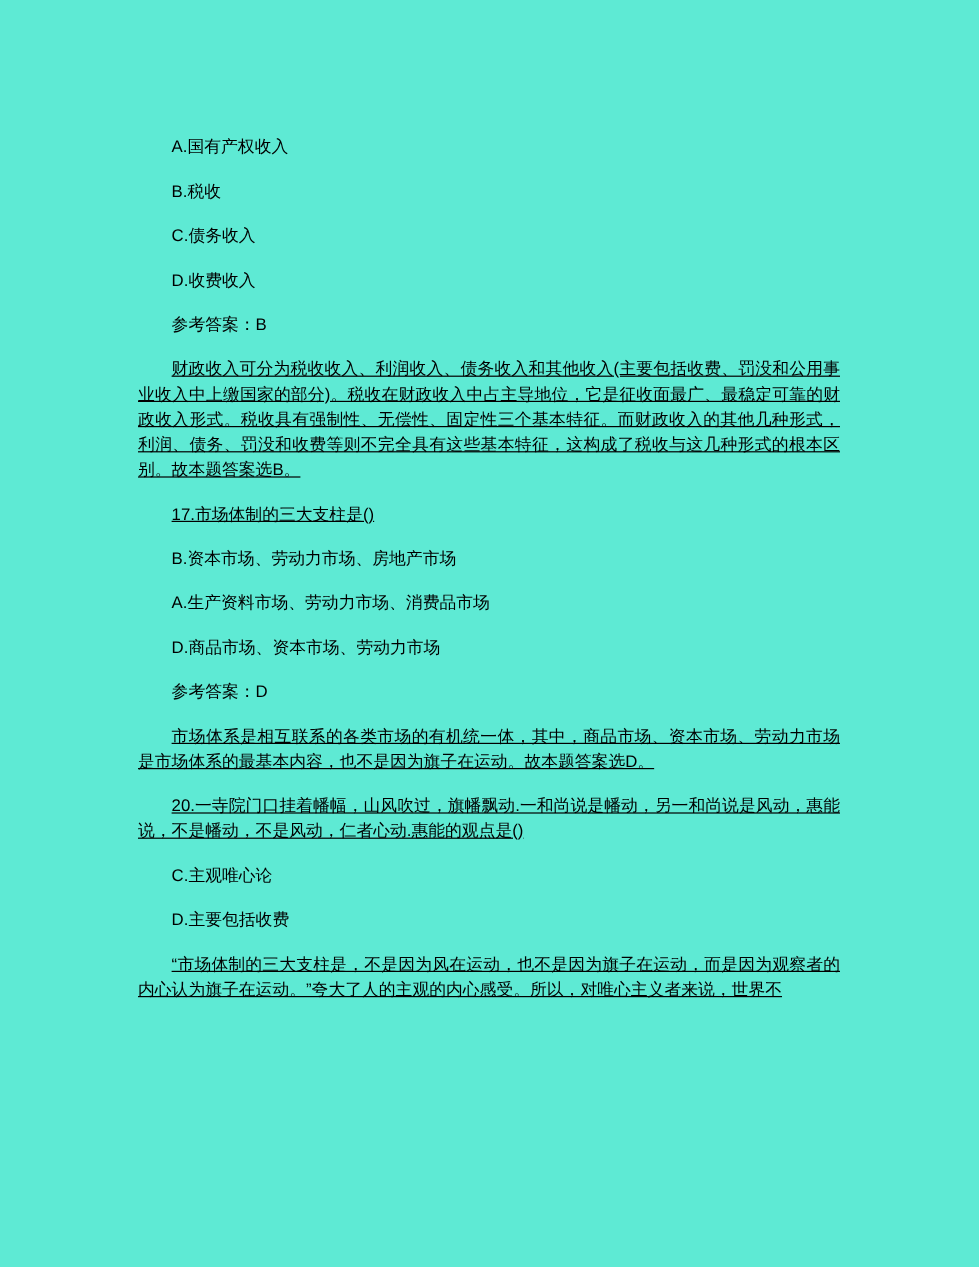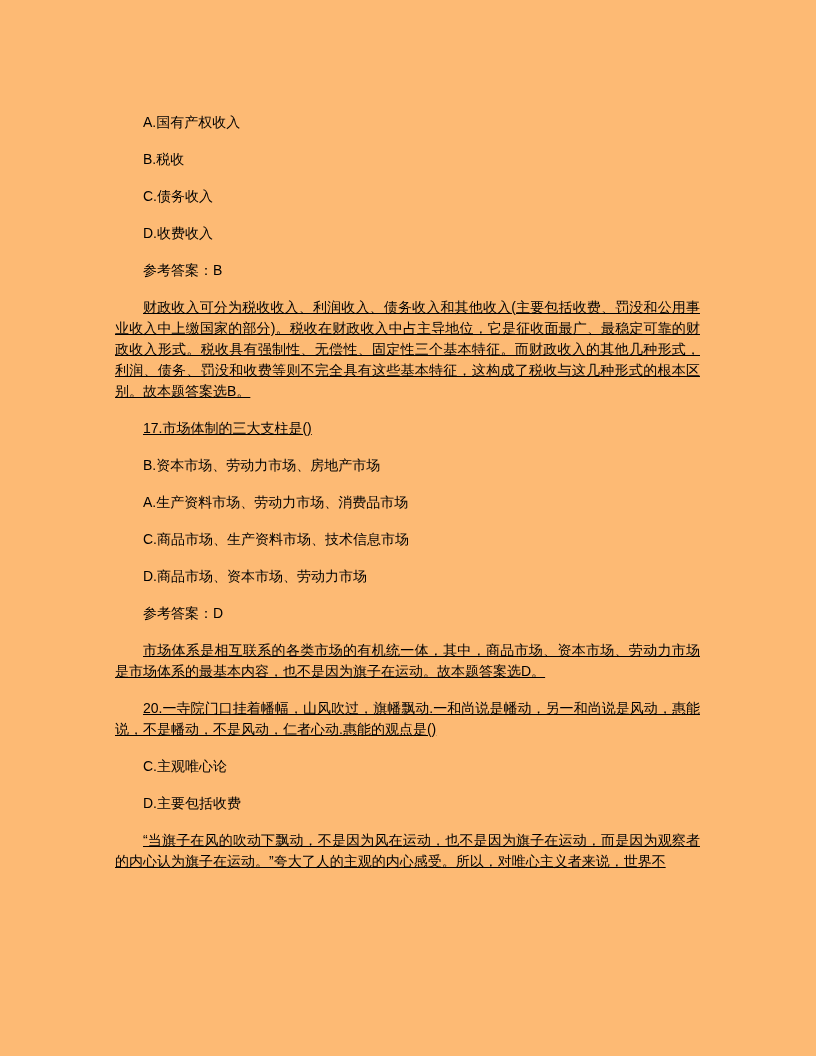--- a/index.html
+++ b/index.html
@@ -4,21 +4,21 @@
 <style>
   html, body {
     margin: 0;
     padding: 0;
     background: #ffffff;
   }
   .page {
     position: relative;
     width: 816px;
     height: 1056px;
-    background: #fdba74;
+    background: #5eead4;
     overflow: hidden;
     font-family: "Liberation Sans", "DejaVu Sans", sans-serif;
     color: #000000;
   }
   .content {
     box-sizing: border-box;
     padding: 112px 116px 0 115px;
     font-size: 14px;
   }
   .content p {
@@ -47,27 +47,26 @@
       <p class="option">C.债务收入</p>
       <p class="option">D.收费收入</p>
       <p class="answer">参考答案：B</p>
       <p class="explanation">财政收入可分为税收收入、利润收入、债务收入和其他收入(主要包括收费、罚没和公用事业收入中上缴国家的部分)。税收在财政收入中占主导地位，它是征收面最广、最稳定可靠的财政收入形式。税收具有强制性、无偿性、固定性三个基本特征。而财政收入的其他几种形式，利润、债务、罚没和收费等则不完全具有这些基本特征，这构成了税收与这几种形式的根本区别。故本题答案选B。</p>
     </section>
 
     <section>
       <p class="question">17.市场体制的三大支柱是()</p>
       <p class="option">B.资本市场、劳动力市场、房地产市场</p>
       <p class="option">A.生产资料市场、劳动力市场、消费品市场</p>
-      <p class="option">C.商品市场、生产资料市场、技术信息市场</p>
       <p class="option">D.商品市场、资本市场、劳动力市场</p>
       <p class="answer">参考答案：D</p>
       <p class="explanation">市场体系是相互联系的各类市场的有机统一体，其中，商品市场、资本市场、劳动力市场是市场体系的最基本内容，也不是因为旗子在运动。故本题答案选D。</p>
     </section>
 
     <section>
       <p class="question">20.一寺院门口挂着幡幅，山风吹过，旗幡飘动.一和尚说是幡动，另一和尚说是风动，惠能说，不是幡动，不是风动，仁者心动.惠能的观点是()</p>
       <p class="option">C.主观唯心论</p>
       <p class="option">D.主要包括收费</p>
-      <p class="explanation">“当旗子在风的吹动下飘动，不是因为风在运动，也不是因为旗子在运动，而是因为观察者的内心认为旗子在运动。”夸大了人的主观的内心感受。所以，对唯心主义者来说，世界不</p>
+      <p class="explanation">“市场体制的三大支柱是，不是因为风在运动，也不是因为旗子在运动，而是因为观察者的内心认为旗子在运动。”夸大了人的主观的内心感受。所以，对唯心主义者来说，世界不</p>
     </section>
 
   </div>
 </div>
 
 </body></html>

